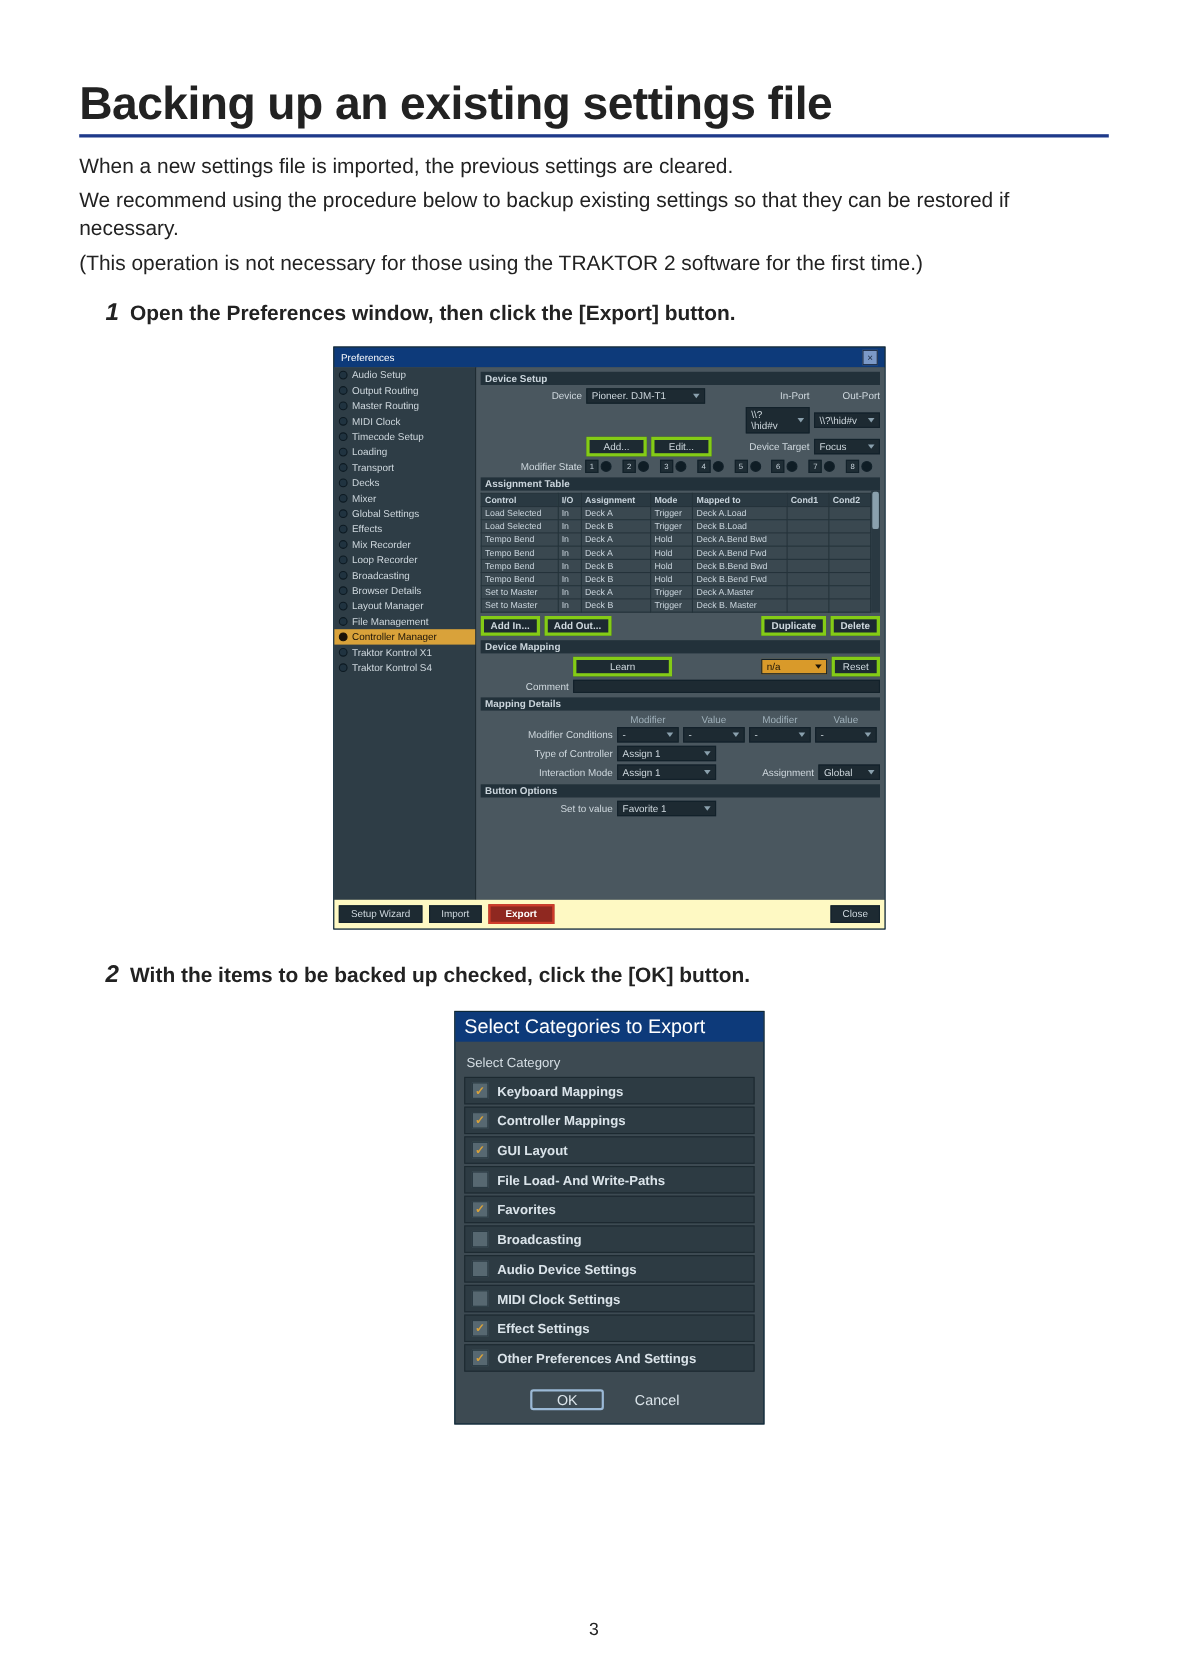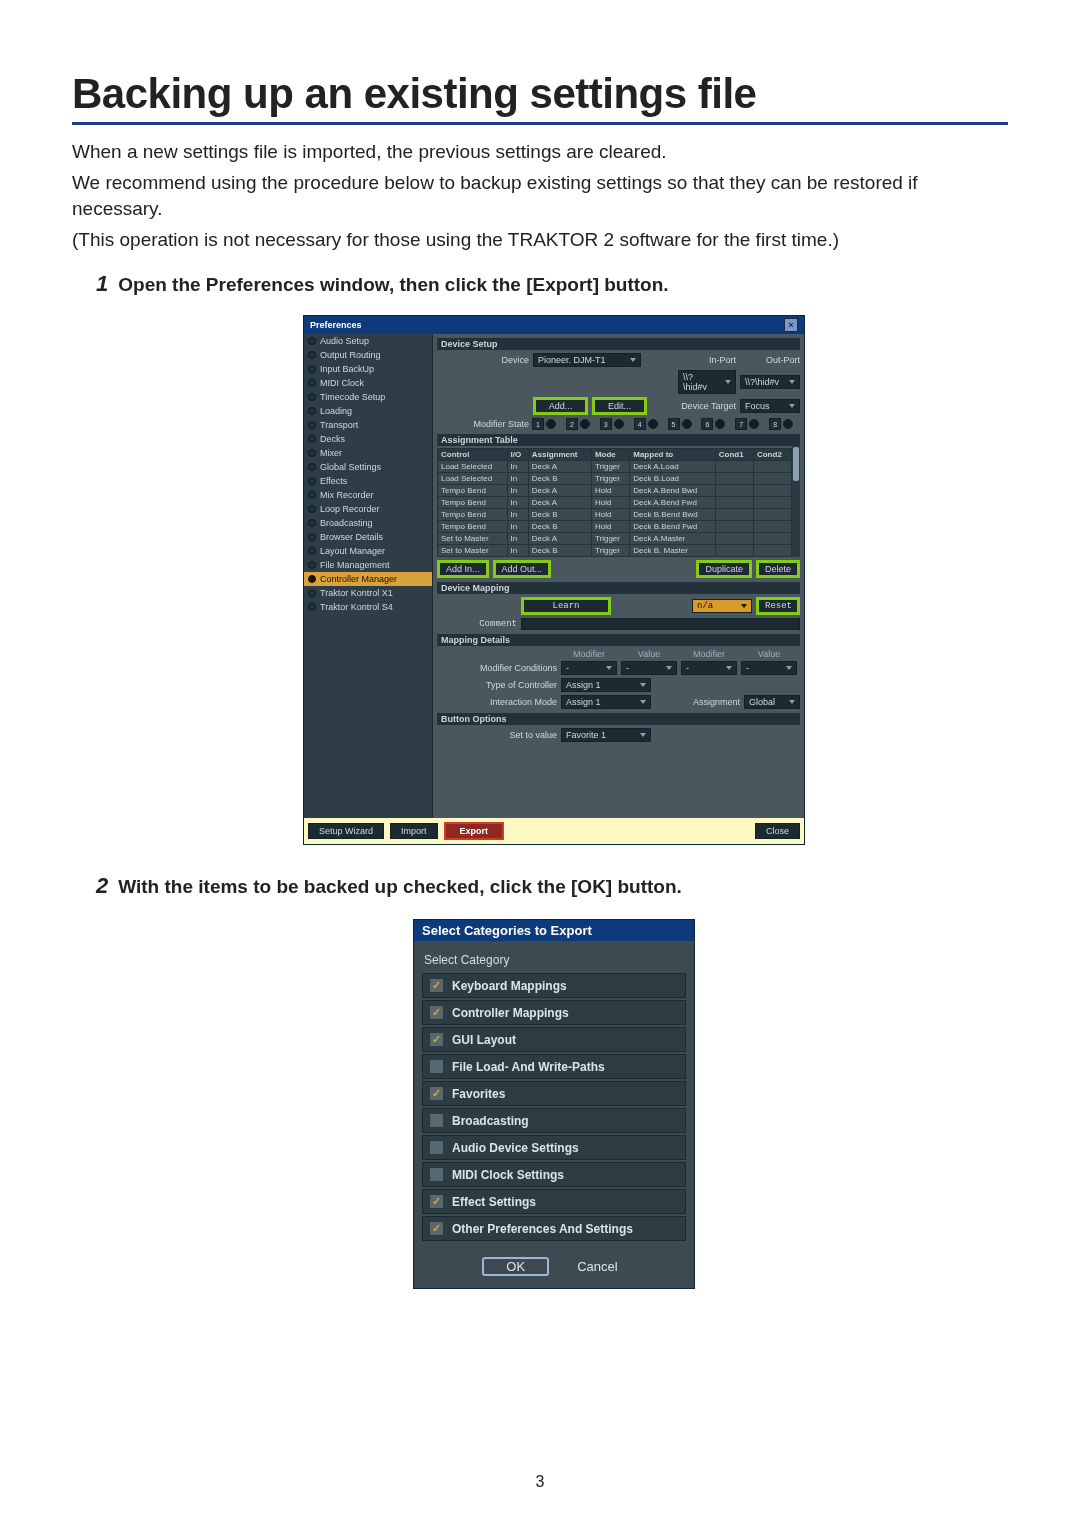--- a/index.html
+++ b/index.html
@@ -67,21 +67,21 @@
     color: #c9d4dc;
     font-size: 9px;
     font-family: Arial, sans-serif;
     display: flex;
     flex-direction: column;
   }
   .prefs-titlebar {
     background: #0d3a7a;
     color: #fff;
     padding: 2px 6px;
-    font-weight: 700;
+    font-weight: 400;
     display: flex;
     justify-content: space-between;
     align-items: center;
   }
   .prefs-titlebar .closex {
     background: #7b99c7;
     color: #1b2a40;
     width: 12px;
     height: 12px;
     display: flex;
@@ -232,30 +232,30 @@
     height: 34px;
     margin: 1px;
     border-radius: 2px;
   }
 
   .beneath-row {
     display: flex;
     gap: 4px;
     margin-top: 3px;
     align-items: flex-end;
+    font-weight: bold;
   }
   .spacer { flex: 1; }
 
   .mapping-row {
     display: grid;
     grid-template-columns: 80px 90px 1fr 60px 44px;
     gap: 4px;
     align-items: center;
     margin-top: 3px;
-    font-family: Liberation Mono, monospace;
   }
 
   .mapdet-head {
     display: grid;
     grid-template-columns: 120px 56px 56px 56px 56px;
     gap: 4px;
     margin-top: 3px;
     color: #9fb0ba;
     text-align: center;
   }
@@ -296,23 +296,23 @@
     width: 280px;
     margin: 20px auto 0 auto;
     border: 1px solid #0b2738;
     background: #3d4a52;
     color: #dbe4ea;
     font-family: Arial, sans-serif;
   }
   .export-title {
     background: #0d3a7a;
     color: #fff;
-    font-weight: 700;
+    font-weight: 400;
     padding: 3px 8px;
-    font-size: 13px;
+    font-size: 18px;
   }
   .export-body {
     padding: 10px 8px 12px 8px;
   }
   .export-sub {
     color: #d5dee4;
     font-size: 12px;
     padding: 2px 2px 6px 2px;
   }
   .export-item {
@@ -391,21 +391,21 @@
             <div class="row">
               <span class="dot"></span>
               <span>Audio Setup</span>
             </div>
             <div class="row">
               <span class="dot"></span>
               <span>Output Routing</span>
             </div>
             <div class="row">
               <span class="dot"></span>
-              <span>Input BackUp</span>
+              <span>Master Routing</span>
             </div>
             <div class="row">
               <span class="dot"></span>
               <span>MIDI Clock</span>
             </div>
             <div class="row">
               <span class="dot"></span>
               <span>Timecode Setup</span>
             </div>
             <div class="row">

